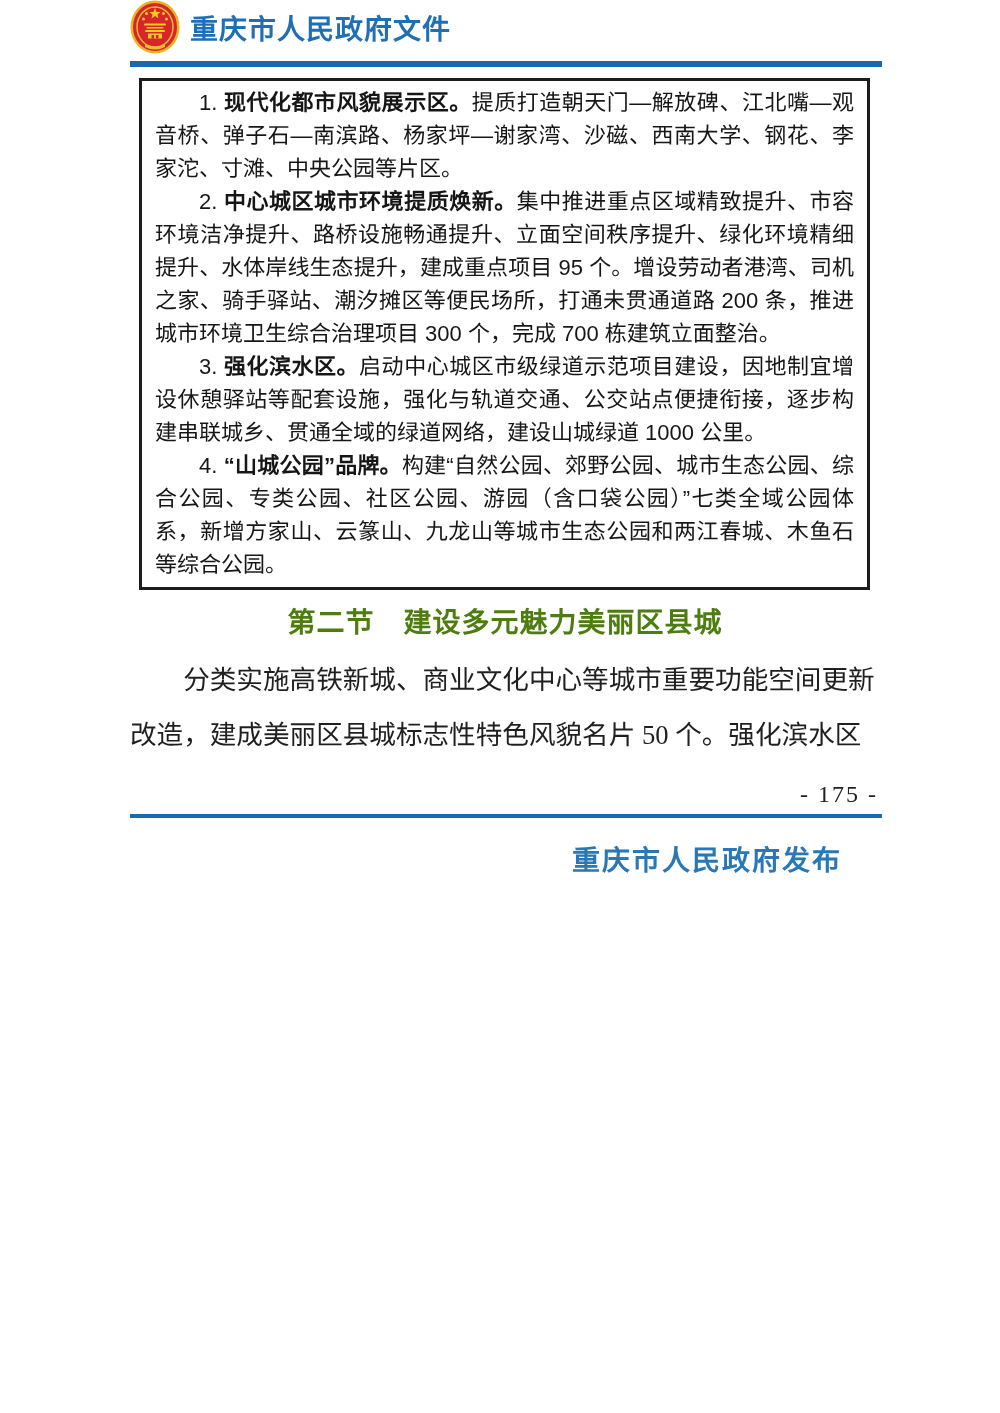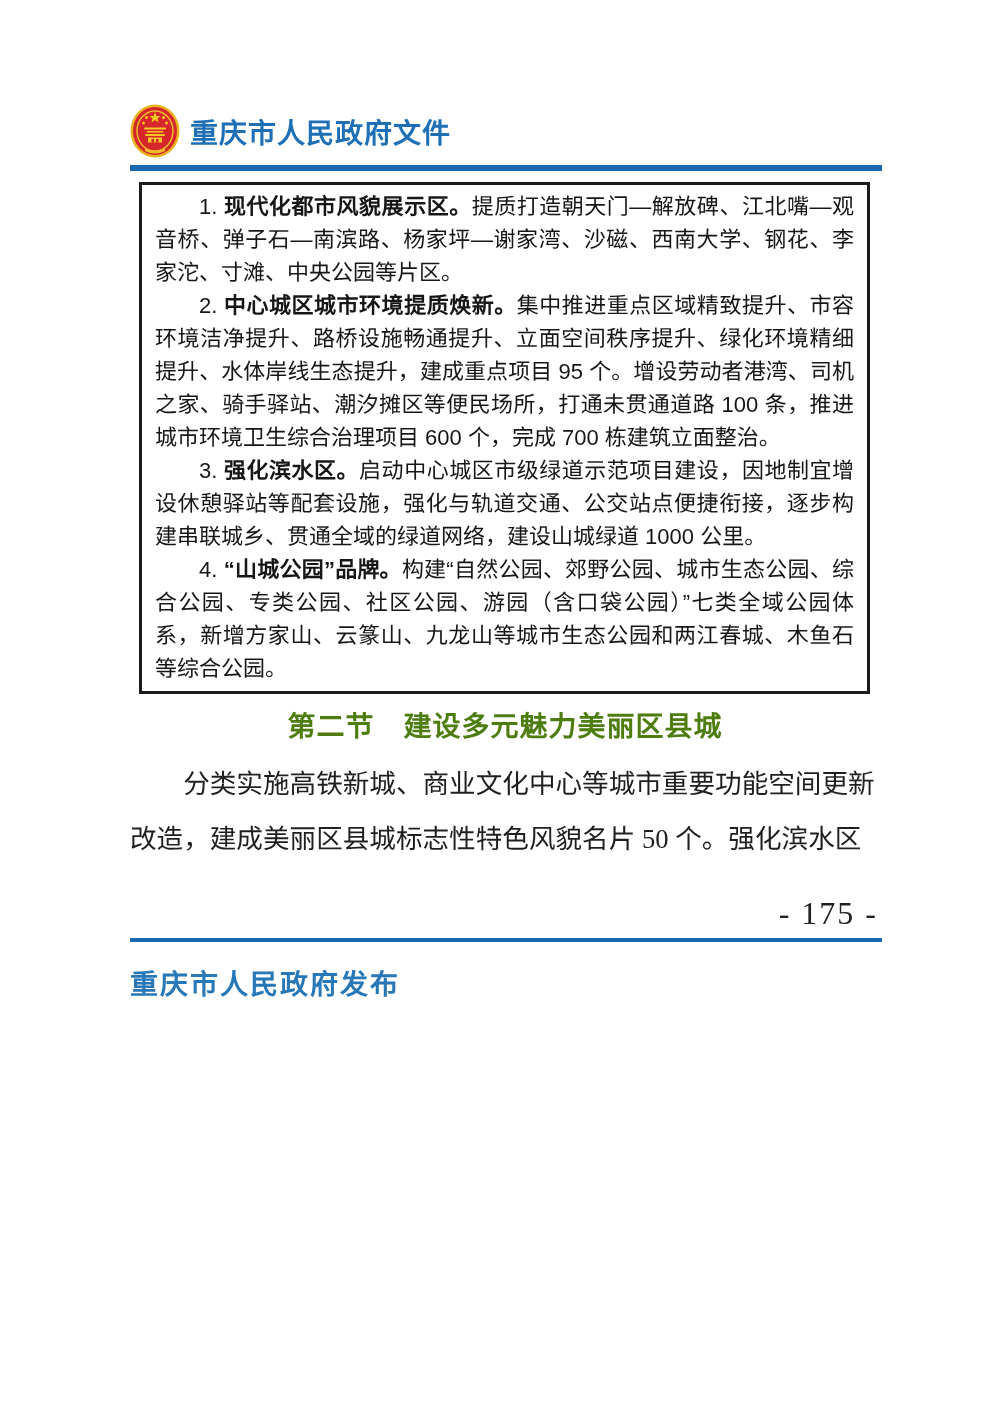--- a/index.html
+++ b/index.html
@@ -8,21 +8,21 @@
     width:1000px;height:1413px;
     margin:0 auto;
     background:#ffffff;
     overflow:hidden;
     font-family:"Liberation Serif","DejaVu Serif",serif;
     color:#1f1f1f;
   }
   
   .header{
     display:flex;align-items:center;gap:10px;
-    padding-top:104px;margin-left:130px;width:752px;
+    margin-left:130px;width:752px;
   }
   .emblem{width:50px;height:54px;flex:0 0 auto;}
   .header-title{
     font-family:"Liberation Sans","DejaVu Sans",sans-serif;
     font-weight:bold;font-size:28px;color:#1e6fb5;letter-spacing:1px;
     white-space:nowrap;
   }
   .rule{height:6px;background:#1a68af;width:752px;margin:7px 0 0 130px;}
   
   .para{
@@ -50,26 +50,26 @@
   .box p{margin:0;text-indent:2em;}
   .box .lead{font-weight:bold;}
   
   .section-title{
     width:750px;margin:10px 0 0 130px;text-align:center;
     font-weight:bold;font-size:28px;color:#4d7c0f;
     letter-spacing:1px;
   }
   
   .page-number{
-    width:748px;margin:28px 0 0 130px;text-align:right;
-    font-size:32px;color:#222;letter-spacing:2px;
+    width:748px;margin:18px 0 0 130px;text-align:right;
+    font-size:24px;color:#222;letter-spacing:2px;
   }
   .rule.footer-rule{height:4px;margin-top:6px;}
   .publisher{
-    width:712px;margin:20px 0 0 130px;
+    width:712px;margin:20px 0 0 130px;text-align:right;
     font-family:"Liberation Sans","DejaVu Sans",sans-serif;
     font-weight:bold;font-size:28px;color:#2878b8;letter-spacing:2px;
   }
 </style>
 </head>
 <body>
 
 <div class="page">
 
   <div class="header">
@@ -94,21 +94,21 @@
       <path d="M30 88 Q50 98 70 88 L70 94 Q50 104 30 94 Z" fill="#f0bc2c"></path>
     </svg>
     <div class="header-title">重庆市人民政府文件</div>
   </div>
   <div class="rule"></div>
 
 
 
   <div class="box">
     <p><span>1. </span><span class="lead">现代化都市风貌展示区。</span><span>提质打造朝天门—解放碑、江北嘴—观音桥、弹子石—南滨路、杨家坪—谢家湾、沙磁、西南大学、钢花、李家沱、寸滩、中央公园等片区。</span></p>
-    <p><span>2. </span><span class="lead">中心城区城市环境提质焕新。</span><span>集中推进重点区域精致提升、市容环境洁净提升、路桥设施畅通提升、立面空间秩序提升、绿化环境精细提升、水体岸线生态提升，建成重点项目 95 个。增设劳动者港湾、司机之家、骑手驿站、潮汐摊区等便民场所，打通未贯通道路 100 条，推进城市环境卫生综合治理项目 600 个，完成 700 栋建筑立面整治。</span></p>
+    <p><span>2. </span><span class="lead">中心城区城市环境提质焕新。</span><span>集中推进重点区域精致提升、市容环境洁净提升、路桥设施畅通提升、立面空间秩序提升、绿化环境精细提升、水体岸线生态提升，建成重点项目 95 个。增设劳动者港湾、司机之家、骑手驿站、潮汐摊区等便民场所，打通未贯通道路 200 条，推进城市环境卫生综合治理项目 300 个，完成 700 栋建筑立面整治。</span></p>
     <p><span>3. </span><span class="lead">强化滨水区。</span><span>启动中心城区市级绿道示范项目建设，因地制宜增设休憩驿站等配套设施，强化与轨道交通、公交站点便捷衔接，逐步构建串联城乡、贯通全域的绿道网络，建设山城绿道 1000 公里。</span></p>
     <p><span>4. </span><span class="lead">“山城公园”品牌。</span><span>构建“自然公园、郊野公园、城市生态公园、综合公园、专类公园、社区公园、游园（含口袋公园）”七类全域公园体系，新增方家山、云篆山、九龙山等城市生态公园和两江春城、木鱼石等综合公园。</span></p>
   </div>
 
   <div class="section-title">第二节　建设多元魅力美丽区县城</div>
 
   <div class="para indent">分类实施高铁新城、商业文化中心等城市重要功能空间更新
 改造，建成美丽区县城标志性特色风貌名片 50 个。强化滨水区</div>
 
   <div class="page-number">- 175 -</div>

